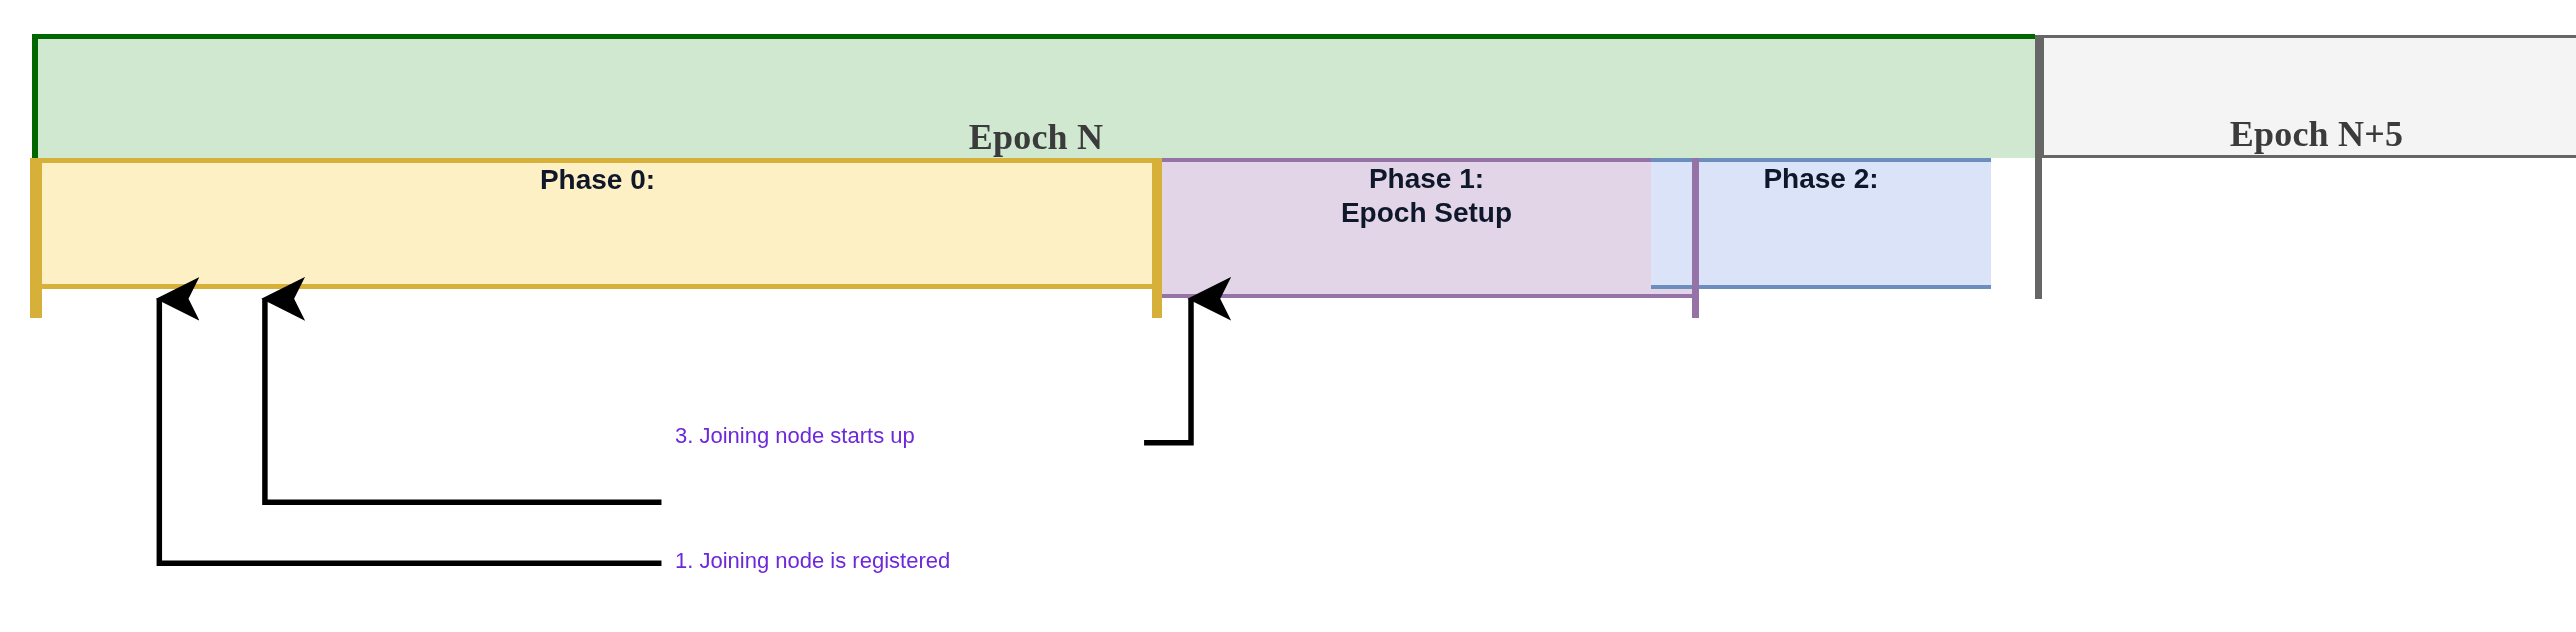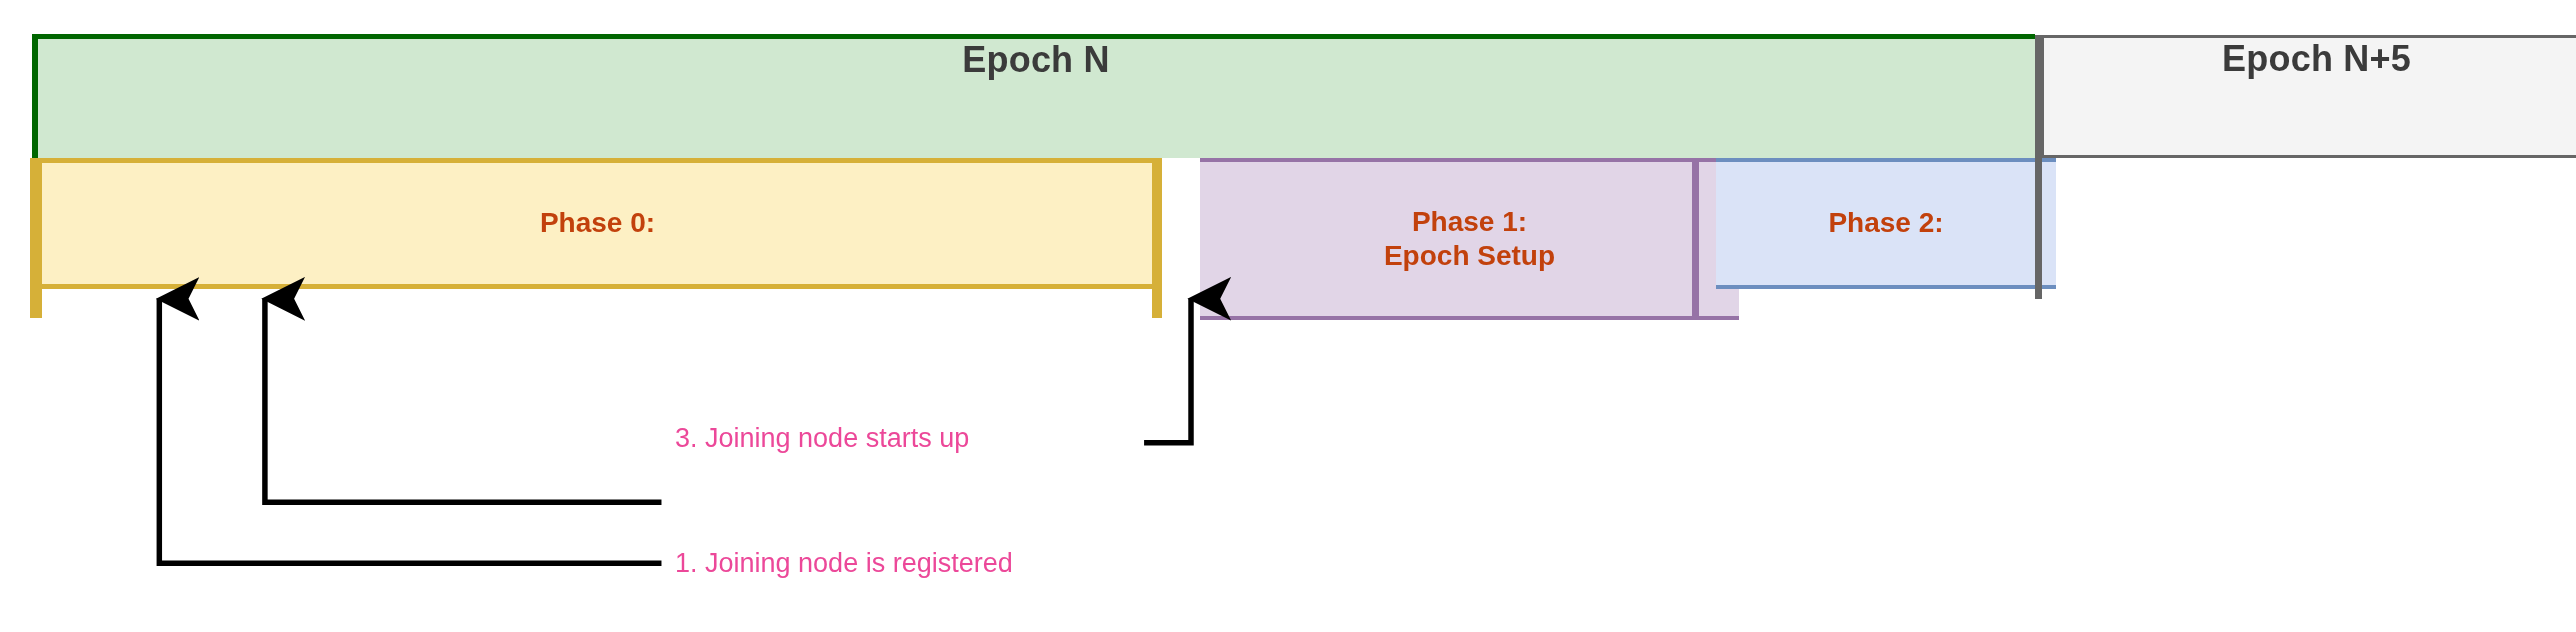--- a/index.html
+++ b/index.html
@@ -17,24 +17,25 @@
     height: 632px;
     background: #ffffff;
     overflow: hidden;
   }
 
   
   .epoch-box {
     position: absolute;
     box-sizing: border-box;
     display: flex;
-    align-items: flex-start;
+    align-items: flex-end;
     justify-content: center;
     font-weight: bold;
     letter-spacing: 0.2px;
+    font-family: Liberation Serif, serif;
   }
   #epoch-n {
     left: 37px;
     top: 34px;
     width: 1998px;
     height: 124px;
     background: #d0e8d0;
     border-top: 5.5px solid #006600;
     color: #3b3b3b;
     font-size: 36px;
@@ -51,48 +52,48 @@
     font-size: 36px;
   }
 
   
   .phase-box {
     position: absolute;
     box-sizing: border-box;
     display: flex;
     flex-direction: column;
     align-items: center;
-    justify-content: center;
-    color: #c2410c;
+    justify-content: flex-start;
+    color: #0f172a;
     font-weight: bold;
     font-size: 28px;
     line-height: 1.22;
     text-align: center;
     white-space: nowrap;
   }
   #phase-0 {
     left: 37px;
     top: 158px;
     width: 1121px;
     height: 131px;
     background: #fdf0c4;
     border-top: 5.5px solid #d6b038;
     border-bottom: 5.5px solid #d6b038;
   }
   #phase-1 {
-    left: 1200px;
+    left: 1157px;
     top: 158px;
     width: 539px;
-    height: 162px;
+    height: 140px;
     background: #e1d5e7;
     border-top: 4.7px solid #9673a6;
     border-bottom: 4.7px solid #9673a6;
   }
   #phase-2 {
-    left: 1716px;
+    left: 1651px;
     top: 158px;
     width: 340px;
     height: 131px;
     background: #dae3f7;
     border-top: 4.7px solid #6c8ebf;
     border-bottom: 4.7px solid #6c8ebf;
   }
 
   
   .vbar { position: absolute; }
@@ -107,22 +108,22 @@
     position: absolute;
     left: 0; top: 0;
     width: 2576px;
     height: 632px;
     pointer-events: none;
   }
 
   
   .callout-label {
     position: absolute;
-    font-size: 27px;
-    color: #ec4899;
+    font-size: 22px;
+    color: #6d28d9;
     white-space: nowrap;
     font-weight: normal;
   }
   #label-3 { left: 675px; top: 423px; }
   #label-2 { left: 675px; top: 485px; }
   #label-1 { left: 675px; top: 548px; }
 </style>
 </head>
 <body>
 

